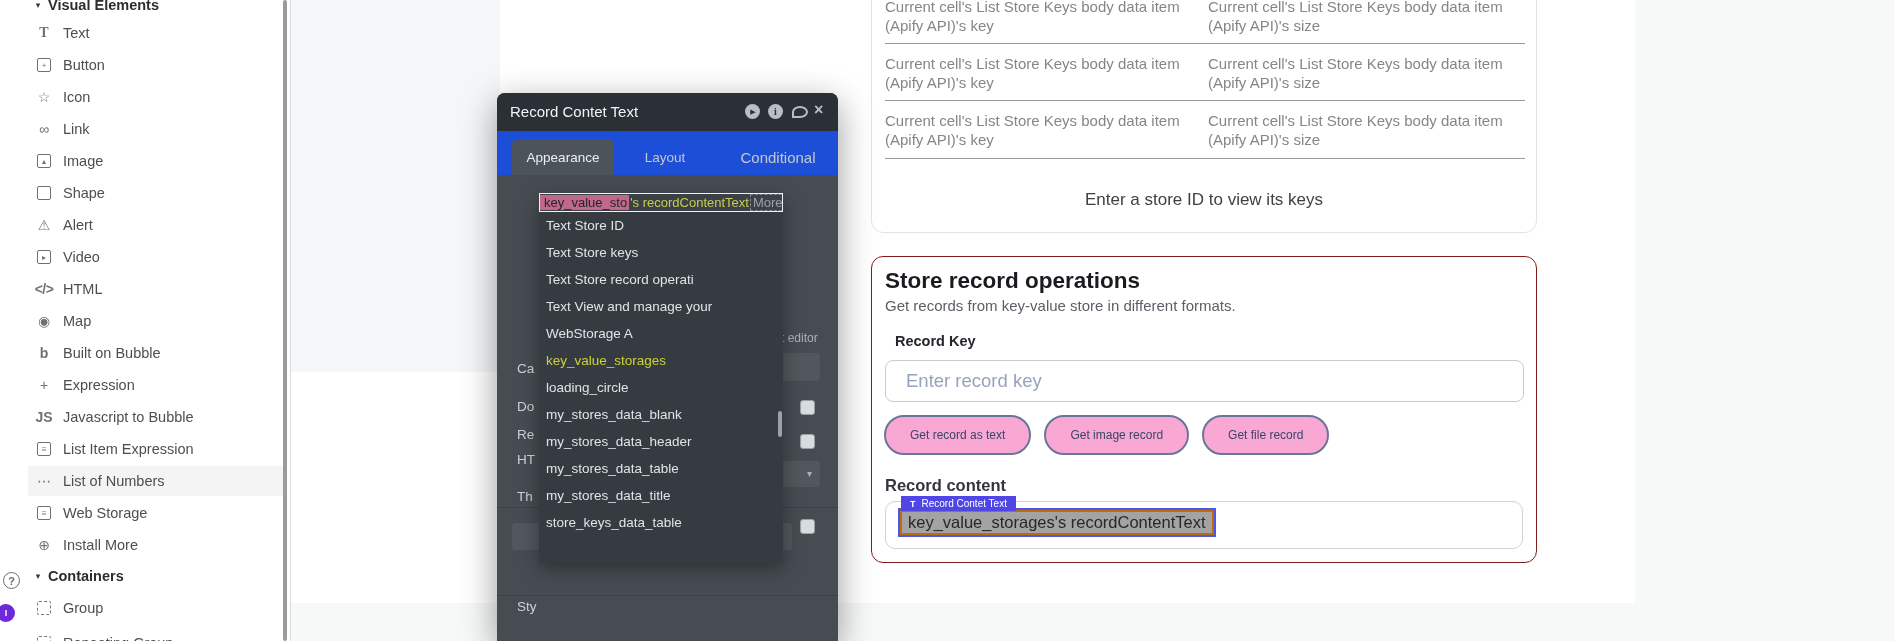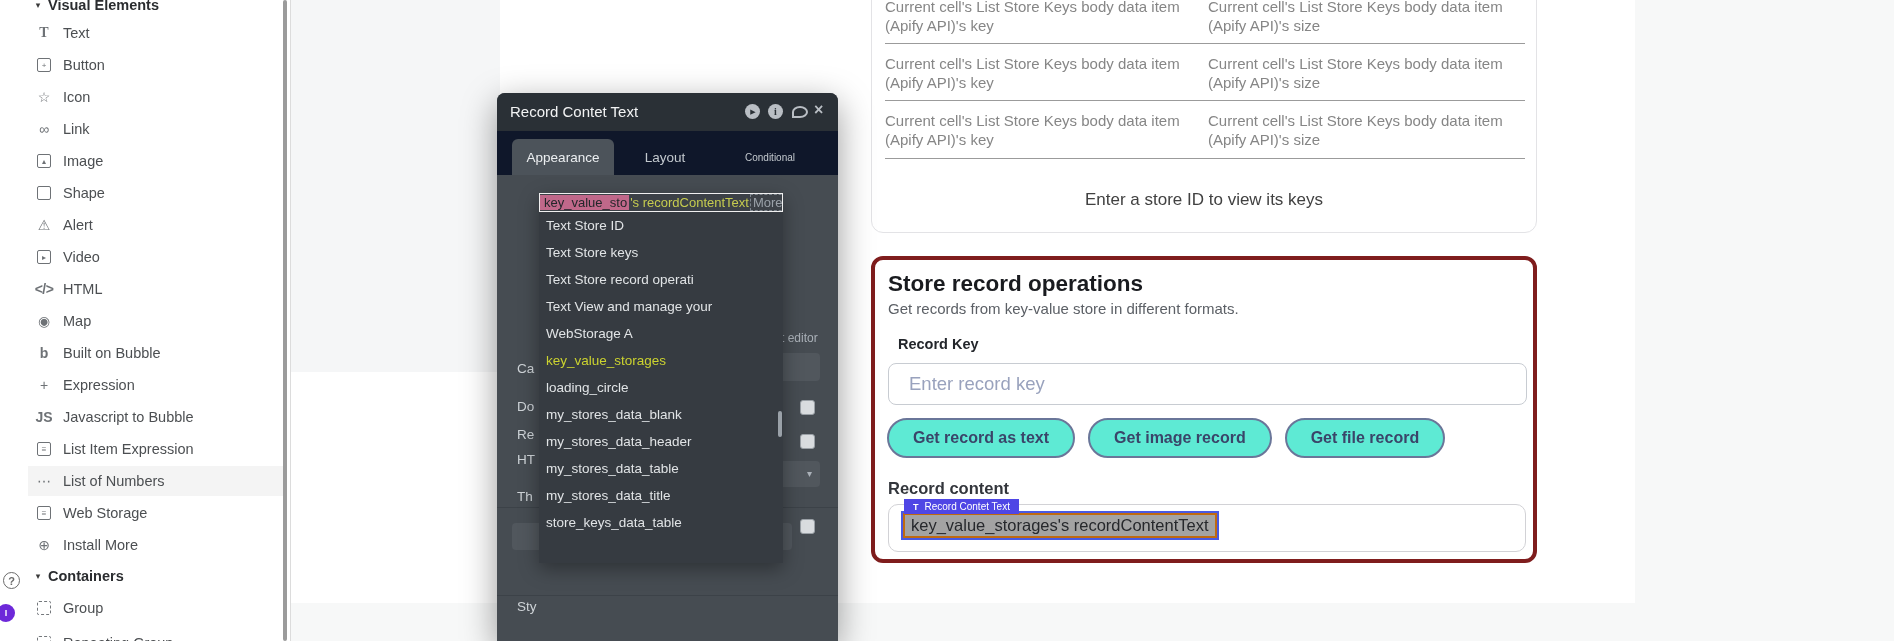--- a/index.html
+++ b/index.html
@@ -42,55 +42,55 @@
   #bg-right-margin { left:1635px; top:0; width:259px; height:641px; background:#f7f8f8; }
   #bg-bottom       { left:291px; top:603px; width:1344px; height:38px; background:#f7f8f8; }
 
   
   #card-keys { left:871px; top:-20px; width:666px; height:253px; background:#fff; border:1px solid #e3e3e6; border-radius:12px; z-index:2; }
   .key-cell { position:absolute; width:312px; font-size:15px; line-height:19px; color:#868686; }
   .rg-divider { position:absolute; left:13px; width:640px; height:1px; background:#9b9b9b; }
   #empty-message { position:absolute; left:0; top:209px; width:100%; text-align:center; font-size:17px; color:#414141; }
 
   
-  #card-ops { left:871px; top:256px; width:666px; height:307px; background:#fff; border:4px solid #7f1d1d; border-radius:12px; z-index:2; }
+  #card-ops { left:871px; top:256px; width:666px; height:307px; background:#fff; border:1px solid #7f1d1d; border-radius:12px; z-index:2; }
   #ops-title { left:13px; top:11px; font-size:22.5px; font-weight:bold; color:#191b1f; }
   #ops-subtitle { left:13px; top:40px; font-size:15px; color:#5c6066; }
   #record-key-label { left:23px; top:76px; font-size:14.5px; font-weight:bold; color:#23262b; }
   #record-key-input { left:13px; top:103px; width:639px; height:42px; border:1.5px solid #c8ccd2; border-radius:8px;
     font-size:18.5px; color:#3a3f55; padding-left:20px; outline:none; background:#fff; font-family:"Liberation Sans",sans-serif; }
   #record-key-input::placeholder { color:#99a2bd; }
   #ops-buttons { left:12px; top:158px; display:flex; gap:13px; }
-  .pill-btn { height:40px; border:2px solid #6a7699; border-radius:21px; background:#5eead4; color:#3a4569;
-    font-size:16px; font-weight:bold; padding:0 24px; font-family:"Liberation Sans",sans-serif; cursor:pointer; white-space:nowrap; }
+  .pill-btn { height:40px; border:2px solid #6a7699; border-radius:21px; background:#f9a8d4; color:#3a4569;
+    font-size:12px; font-weight:normal; padding:0 24px; font-family:"Liberation Sans",sans-serif; cursor:pointer; white-space:nowrap; }
   #record-content-label { left:13px; top:219px; font-size:16.5px; color:#33363c;font-weight:bold; }
   #record-content-box { left:13px; top:244px; width:638px; height:48px; border:1.5px solid #d2d2d6; border-radius:10px; background:#fff; }
   #selected-badge { left:29px; top:239px; height:15px; background:#4f46e5; color:#fff; font-size:10px;
     display:flex; align-items:center; padding:0 9px; gap:6px; z-index:4; white-space:nowrap; }
   #selected-badge .badge-t { font-size:9px; font-weight:bold; }
   #record-content-element { left:28px; top:253px; background:#a3a3a3; border:2px solid #c06a10; box-shadow:0 0 0 2px #4959e2;
     font-size:16.5px; color:#26282c; padding:1px 6px; z-index:3; white-space:nowrap;text-align:right; }
 
   
   #panel { left:497px; top:93px; width:341px; height:548px; background:#464c52; border-radius:8px 8px 0 0;
     box-shadow:0 10px 35px rgba(0,0,0,.4); z-index:20; overflow:hidden; }
   #panel-header { position:absolute; left:0; top:0; width:100%; height:38px; background:#2a3036; }
   #panel-title { position:absolute; left:13px; top:10px; font-size:15px; color:#f2f3f4; }
   .hicon { position:absolute; top:11px; width:15px; height:15px; cursor:pointer; }
   .hicon.circle { border-radius:50%; background:#b9bec4; color:#2a3036; display:flex; align-items:center; justify-content:center; }
   #icon-play { left:248px; } #icon-play span { font-size:7px; margin-left:1px; }
   #icon-info { left:271px; } #icon-info span { font-size:10px; font-weight:bold; font-family:"Liberation Serif",serif; }
   #icon-comment { left:295px; top:13px; width:16px; height:12px; border:2px solid #b9bec4; border-radius:50% 50% 50% 0; background:transparent; }
   #icon-close { left:317px; top:8px; color:#b9bec4; font-size:16px; font-weight:bold; }
-  #panel-tabbar { position:absolute; left:0; top:38px; width:100%; height:44px; background:#0f172a; }
+  #panel-tabbar { position:absolute; left:0; top:38px; width:100%; height:44px; background:#1d4ed8; }
   #tab-appearance { position:absolute; left:15px; top:8px; width:102px; height:36px; background:#4c535a; border-radius:6px 6px 0 0;
     color:#eceff1; font-size:13.5px; display:flex; align-items:center; justify-content:center; cursor:pointer; }
   #tab-layout { position:absolute; left:138px; top:8px; width:60px; height:36px; color:#c3c9ce; font-size:13.5px;
     display:flex; align-items:center; justify-content:center; cursor:pointer; }
-  #tab-conditional { position:absolute; left:225px; top:8px; width:96px; height:36px; color:#c3c9ce; font-size:10px;
+  #tab-conditional { position:absolute; left:233px; top:8px; width:96px; height:36px; color:#c3c9ce; font-size:15px;
     display:flex; align-items:center; justify-content:center; cursor:pointer; }
   #panel-body { position:absolute; left:0; top:82px; width:100%; height:466px; background:#464c52; }
   .frag-label { position:absolute; left:20px; font-size:13.5px; color:#ced3d7; white-space:nowrap; z-index:1; }
   .panel-sep { position:absolute; left:0; width:100%; height:1px; background:#3c4248; z-index:0; }
   .pcheckbox { position:absolute; left:303px; width:15px; height:15px; background:#d9dcdf; border:1px solid #9aa0a6; border-radius:3px; z-index:1; }
   .gray-box { position:absolute; background:#51575d; border-radius:4px; z-index:1; }
   .chev { color:#aab1b8; font-size:10px; }
   #open-text-editor-frag { position:absolute; left:278px; top:156px; font-size:12px; color:#aab1b8; z-index:1; white-space:nowrap; }
   #align-frag-value { position:absolute; left:33px; top:5px; font-size:13px; color:#e8eaec; }
   #align-frag-chev { position:absolute; right:8px; top:7px; }

